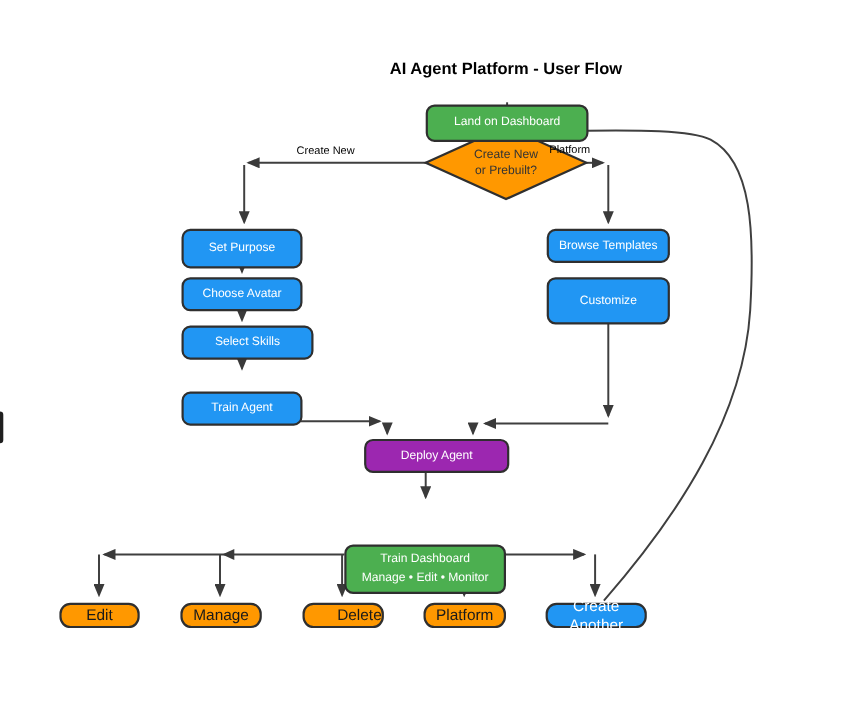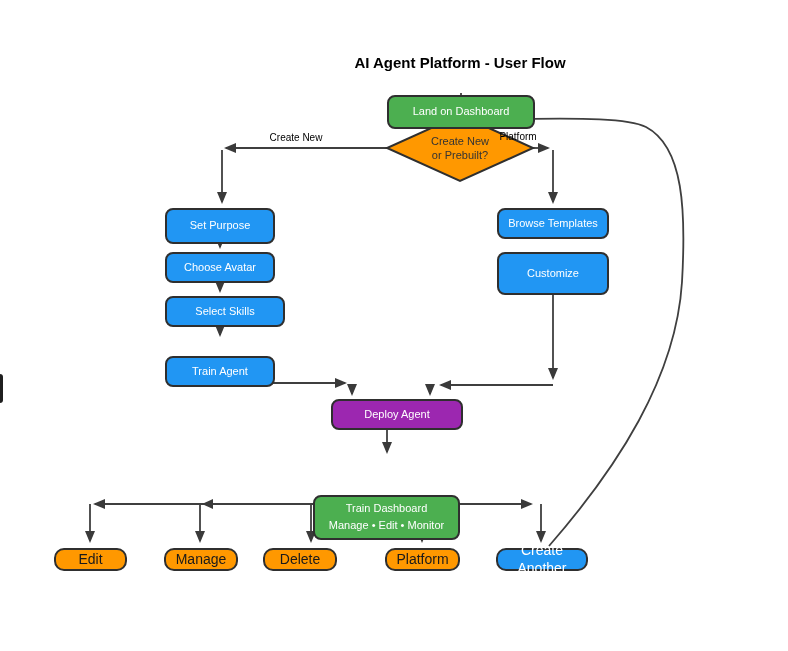--- a/index.html
+++ b/index.html
@@ -133,21 +133,21 @@
       <span>Manage • Edit • Monitor</span>
     </span>
   </div>
 
   <div class="node orange small" style="left:54px;top:548px;width:73px;height:23px;">
     <span>Edit</span>
   </div>
   <div class="node orange small" style="left:164px;top:548px;width:74px;height:23px;">
     <span>Manage</span>
   </div>
-  <div class="node orange small" style="left:263px;top:548px;width:74px;height:23px;">
+  <div class="node orange small" style="left:275px;top:548px;width:74px;height:23px;justify-content:flex-end;">
     <span>Delete</span>
   </div>
   <div class="node orange small" style="left:385px;top:548px;width:75px;height:23px;">
     <span>Platform</span>
   </div>
   <div class="node blue small" style="left:496px;top:548px;width:92px;height:23px;">
     <span>Create Another</span>
   </div>
 
   <div class="edge-artifact"></div>

